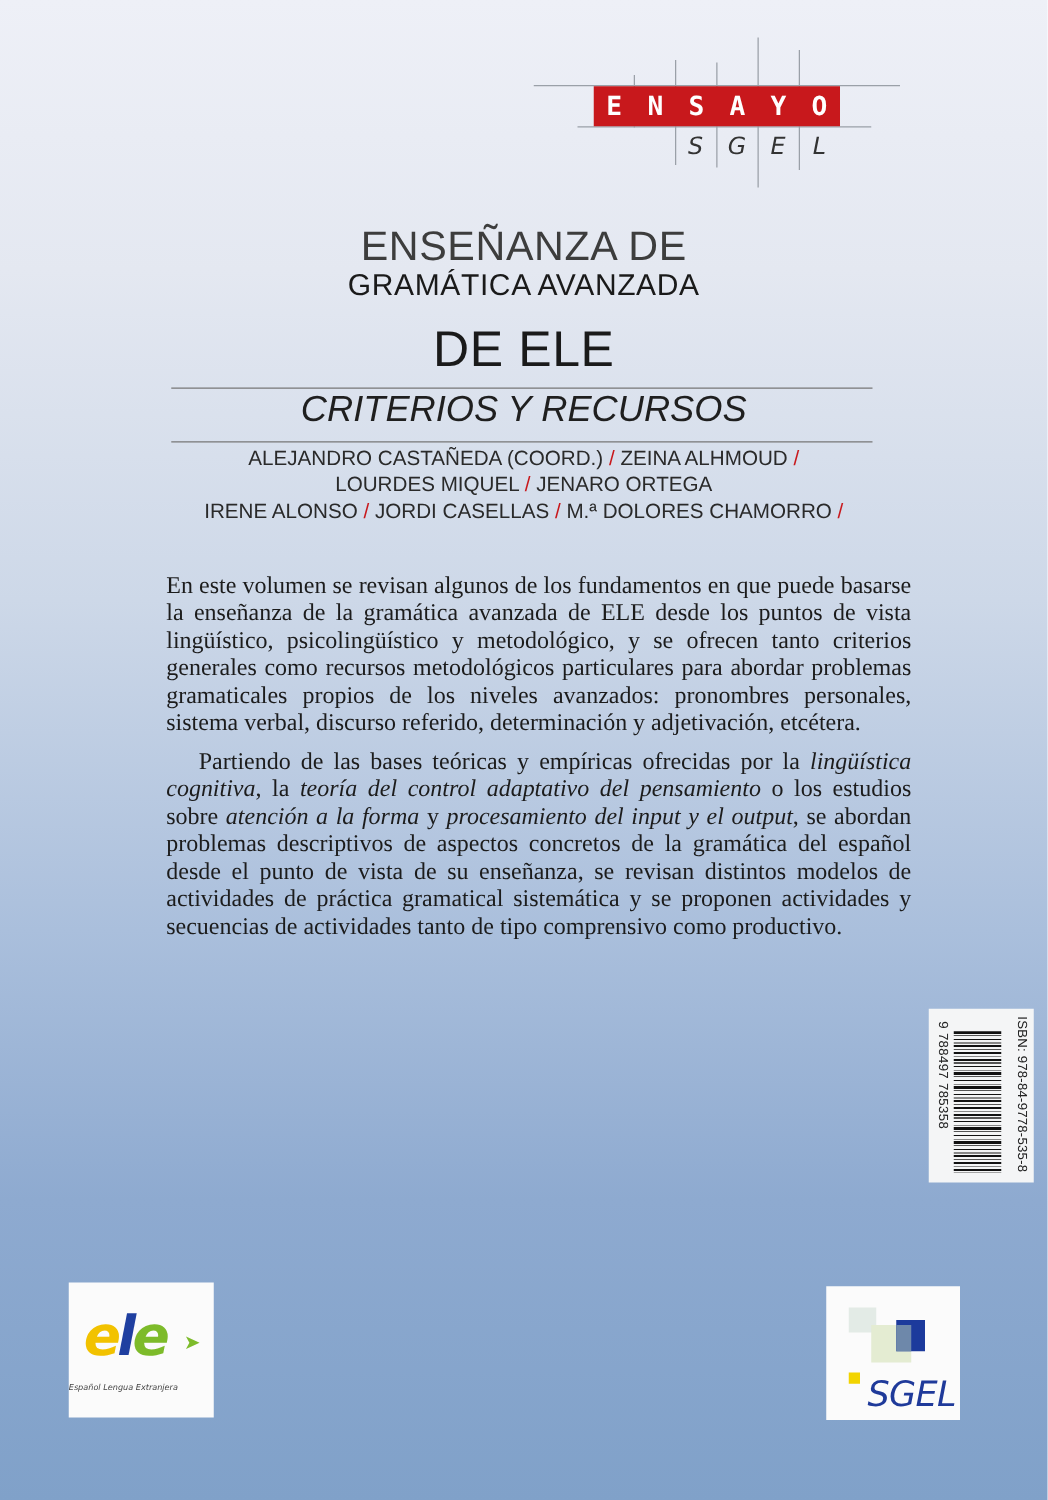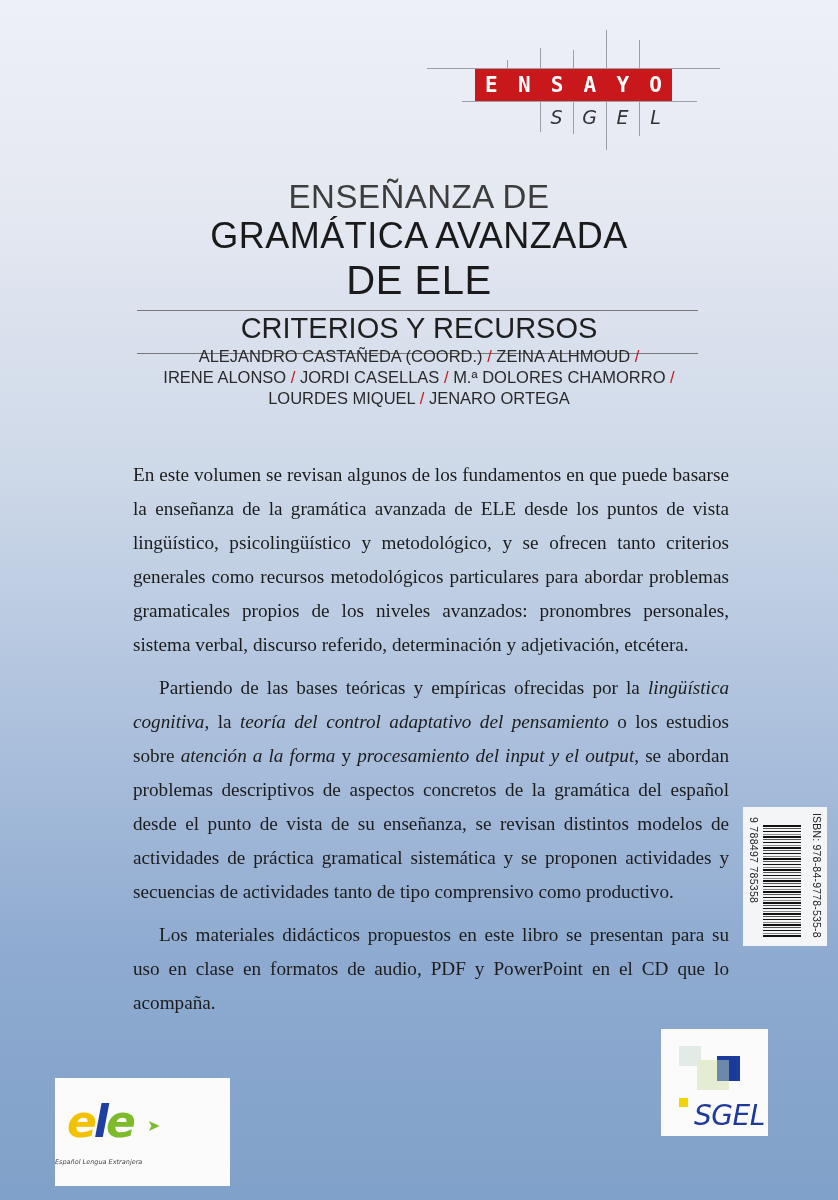--- a/index.html
+++ b/index.html
@@ -12,39 +12,39 @@
   .logo { position: absolute; left: 0; top: 0; width: 838px; height: 150px; }
   .logo .hline { position: absolute; height: 1px; background: #9aa0a8; }
   .logo .vline { position: absolute; width: 1px; background: #9aa0a8; }
   .logo .redbar { position: absolute; left: 475px; top: 69px; width: 197px; height: 32px; background: #c8181c; display: flex; }
   .logo .redbar span { flex: 1; color: #fff; font-family: "DejaVu Sans Mono", monospace; font-weight: bold; font-size: 21px; text-align: center; line-height: 32px; }
   .logo .sgel { position: absolute; left: 540px; top: 104px; width: 132px; display: flex; }
   .logo .sgel span { flex: 1; text-align: center; color: #333; font-family: "DejaVu Sans", sans-serif; font-style: italic; font-size: 19px; line-height: 26px; font-weight: 300; }
 
   .title { position: absolute; left: 0; width: 838px; text-align: center; font-family: "Liberation Sans", sans-serif; }
   .t1 { top: 178px; font-size: 33px; color: #3d3d3d; letter-spacing: 0.5px; }
-  .t2 { top: 215px; font-size: 36px; color: #1a1a1a; letter-spacing: 0.5px; }
+  .t2 { top: 215px; font-size: 24px; color: #1a1a1a; letter-spacing: 0.5px; }
   .t3 { top: 258px; font-size: 40px; color: #1a1a1a; letter-spacing: 0.5px; text-align: center; }
   .rule { position: absolute; left: 137px; width: 561px; height: 1px; background: #777; }
-  .subtitle { position: absolute; top: 312px; left: 0; width: 838px; text-align: center; font-family: "Liberation Sans", sans-serif; font-size: 29px; color: #1f1f1f; }
-  .authors { position: absolute; top: 346px; left: 0; width: 838px; text-align: center; font-family: "Liberation Sans", sans-serif; font-size: 16.5px; line-height: 21px; color: #2a2a2a; }
+  .subtitle { position: absolute; top: 312px; left: 0; width: 838px; text-align: center; font-family: "Liberation Sans", sans-serif; font-size: 29px; color: #1f1f1f; font-style: italic; }
+  .authors { position: absolute; top: 357px; left: 0; width: 838px; text-align: center; font-family: "Liberation Sans", sans-serif; font-size: 16.5px; line-height: 21px; color: #2a2a2a; }
   .authors .sep { color: #c8181c; }
 
-  .body-text { position: absolute; left: 133px; top: 458px; width: 596px; font-family: "Liberation Serif", serif; font-size: 19.2px; line-height: 34px; color: #1c1c1c; text-align: justify; }
+  .body-text { position: absolute; left: 133px; top: 458px; width: 596px; font-family: "Liberation Serif", serif; font-size: 19.2px; line-height: 22px; color: #1c1c1c; text-align: justify; }
   .body-text p { margin: 0 0 9px 0; }
   .body-text p.indent { text-indent: 26px; }
   .body-text em { font-style: italic; }
 
   .barcode-box { position: absolute; left: 743px; top: 807px; width: 84px; height: 139px; background: #f4f5f6; }
   .barcode-box .isbn { position: absolute; left: 60px; top: 6px; width: 20px; height: 128px; writing-mode: vertical-rl; font-family: "Liberation Sans", sans-serif; font-size: 10.5px; color: #222; letter-spacing: 0.2px; white-space: nowrap; }
   .barcode-box .digits { position: absolute; left: 3px; top: 10px; width: 14px; height: 125px; writing-mode: vertical-rl; font-family: "Liberation Sans", sans-serif; font-size: 10.5px; color: #222; white-space: nowrap; letter-spacing: 0.3px; }
   .barcode-box .bars { position: absolute; left: 20px; top: 18px; width: 38px; height: 113px;
      background: repeating-linear-gradient(180deg, #111 0 2px, #f4f5f6 2px 3px, #555 3px 4px, #f4f5f6 4px 6px, #111 6px 7px, #f4f5f6 7px 9px, #888 9px 10px, #f4f5f6 10px 11px); }
 
-  .ele-logo { position: absolute; left: 55px; top: 1078px; width: 138px; height: 108px; background: #fbfbfb; padding-left: 37px; }
+  .ele-logo { position: absolute; left: 55px; top: 1026px; width: 116px; height: 108px; background: #fbfbfb; }
   .ele-logo .word { position: absolute; left: 12px; top: 18px; font-family: "DejaVu Sans", sans-serif; font-style: italic; font-weight: bold; font-size: 44px; letter-spacing: -3px; }
   .ele-logo .e1 { color: #f2c200; }
   .ele-logo .l { color: #1f3fa0; }
   .ele-logo .e2 { color: #7dbb2a; }
   .ele-logo .arrow { position: absolute; left: 92px; top: 38px; color: #7dbb2a; font-size: 16px; }
   .ele-logo .tag { position: absolute; left: 0; width: 114px; top: 80px; font-family: "DejaVu Sans", sans-serif; font-style: italic; font-size: 6.5px; color: #444; }
 
   .sgel-logo { position: absolute; left: 661px; top: 1029px; width: 107px; height: 107px; background: #fbfbfb; }
   .sgel-logo .sq1 { position: absolute; left: 18px; top: 17px; width: 22px; height: 20px; background: #e3ebe6; }
   .sgel-logo .sq2 { position: absolute; left: 36px; top: 31px; width: 32px; height: 30px; background: #e4ecd2; }
@@ -86,31 +86,30 @@
 
 <div class="rule" style="top:310px;"></div>
 <div class="subtitle">CRITERIOS Y RECURSOS</div>
 <div class="rule" style="top:353px;"></div>
 
 <div class="authors">
   <div>
     <span>ALEJANDRO CASTAÑEDA (COORD.)</span><span class="sep"> / </span><span>ZEINA ALHMOUD</span><span class="sep"> / </span>
   </div>
   <div>
-    <span>IRENE ALONSO</span><span class="sep"> / </span><span>JORDI CASELLAS</span><span class="sep"> / </span><span>M.ª DOLORES CHAMORRO</span><span class="sep"> / </span>
+    <span>LOURDES MIQUEL</span><span class="sep"> / </span><span>JENARO ORTEGA</span>
   </div>
   <div>
-    <span>LOURDES MIQUEL</span><span class="sep"> / </span><span>JENARO ORTEGA</span>
+    <span>IRENE ALONSO</span><span class="sep"> / </span><span>JORDI CASELLAS</span><span class="sep"> / </span><span>M.ª DOLORES CHAMORRO</span><span class="sep"> / </span>
   </div>
 </div>
 
 <div class="body-text">
   <p>En este volumen se revisan algunos de los fundamentos en que puede basarse la enseñanza de la gramática avanzada de ELE desde los puntos de vista lingüístico, psicolingüístico y metodológico, y se ofrecen tanto criterios generales como recursos metodológicos particulares para abordar problemas gramaticales propios de los niveles avanzados: pronombres personales, sistema verbal, discurso referido, determinación y adjetivación, etcétera.</p>
   <p class="indent"><span>Partiendo de las bases teóricas y empíricas ofrecidas por la </span><em>lingüística cognitiva</em><span>, la </span><em>teoría del control adaptativo del pensamiento</em><span> o los estudios sobre </span><em>atención a la forma</em><span> y </span><em>procesamiento del input y el output</em><span>, se abordan problemas descriptivos de aspectos concretos de la gramática del español desde el punto de vista de su enseñanza, se revisan distintos modelos de actividades de práctica gramatical sistemática y se proponen actividades y secuencias de actividades tanto de tipo comprensivo como productivo.</span></p>
-  <p class="indent">Los materiales didácticos propuestos en este libro se presentan para su uso en clase en formatos de audio, PDF y PowerPoint en el CD que lo acompaña.</p>
 </div>
 
 <div class="barcode-box">
   <div class="digits">9 788497 785358</div>
   <div class="bars"></div>
   <div class="isbn">ISBN: 978-84-9778-535-8</div>
 </div>
 
 <div class="ele-logo">
   <div class="word"><span class="e1">e</span><span class="l">l</span><span class="e2">e</span></div>

